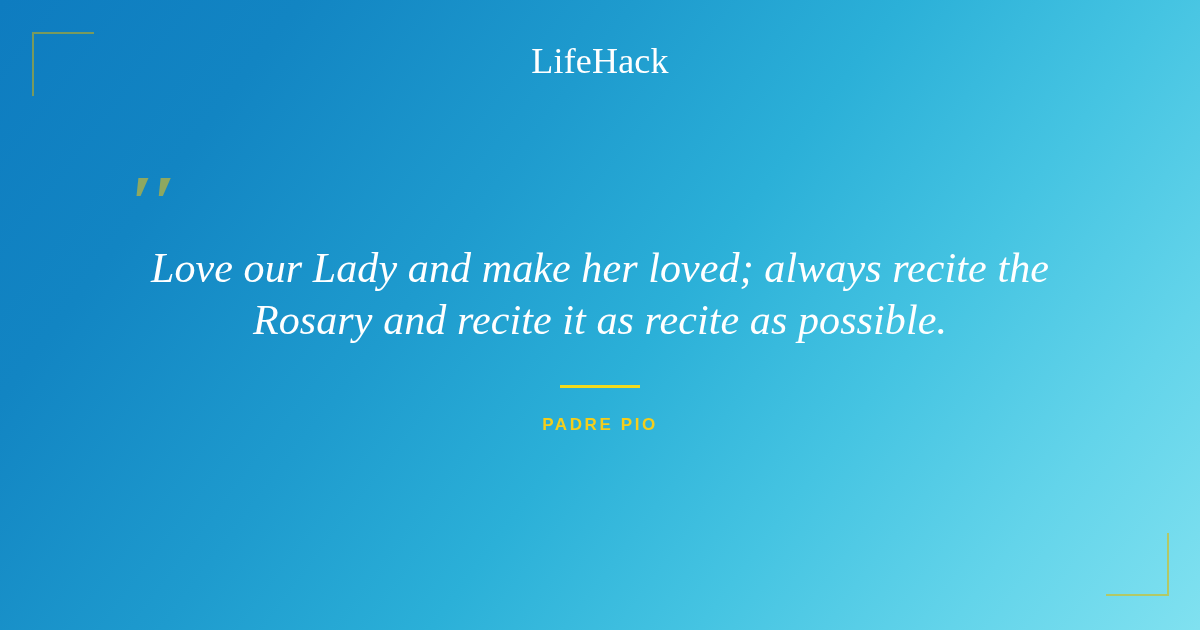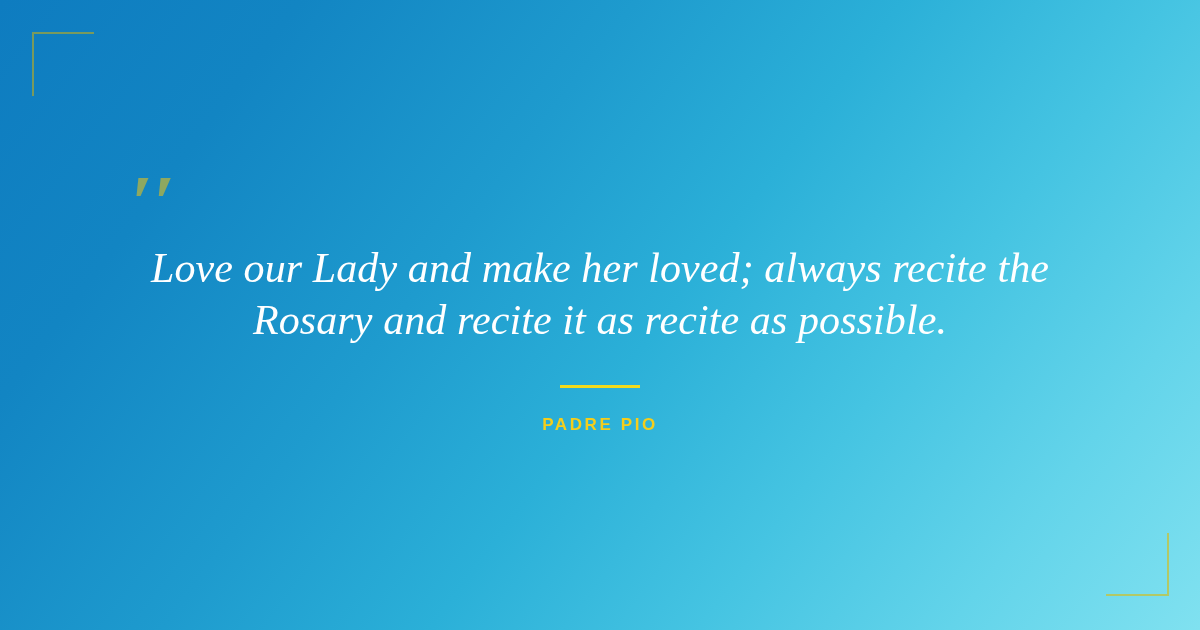--- a/index.html
+++ b/index.html
@@ -130,20 +130,21 @@
 </style>
 </head>
 <body>
 
 <div class="card">
 
   <div class="corner corner-tl"></div>
 
   <div class="corner corner-br"></div>
 
+  <div class="brand">LifeHack</div>
 
   <div class="quote-block">
 
     <div class="quote-mark">′′</div>
 
     <div class="quote-text">
       <span>Love our Lady and make her loved; always recite the</span>
       <span>Rosary and recite it as recite as possible.</span>
     </div>
 

